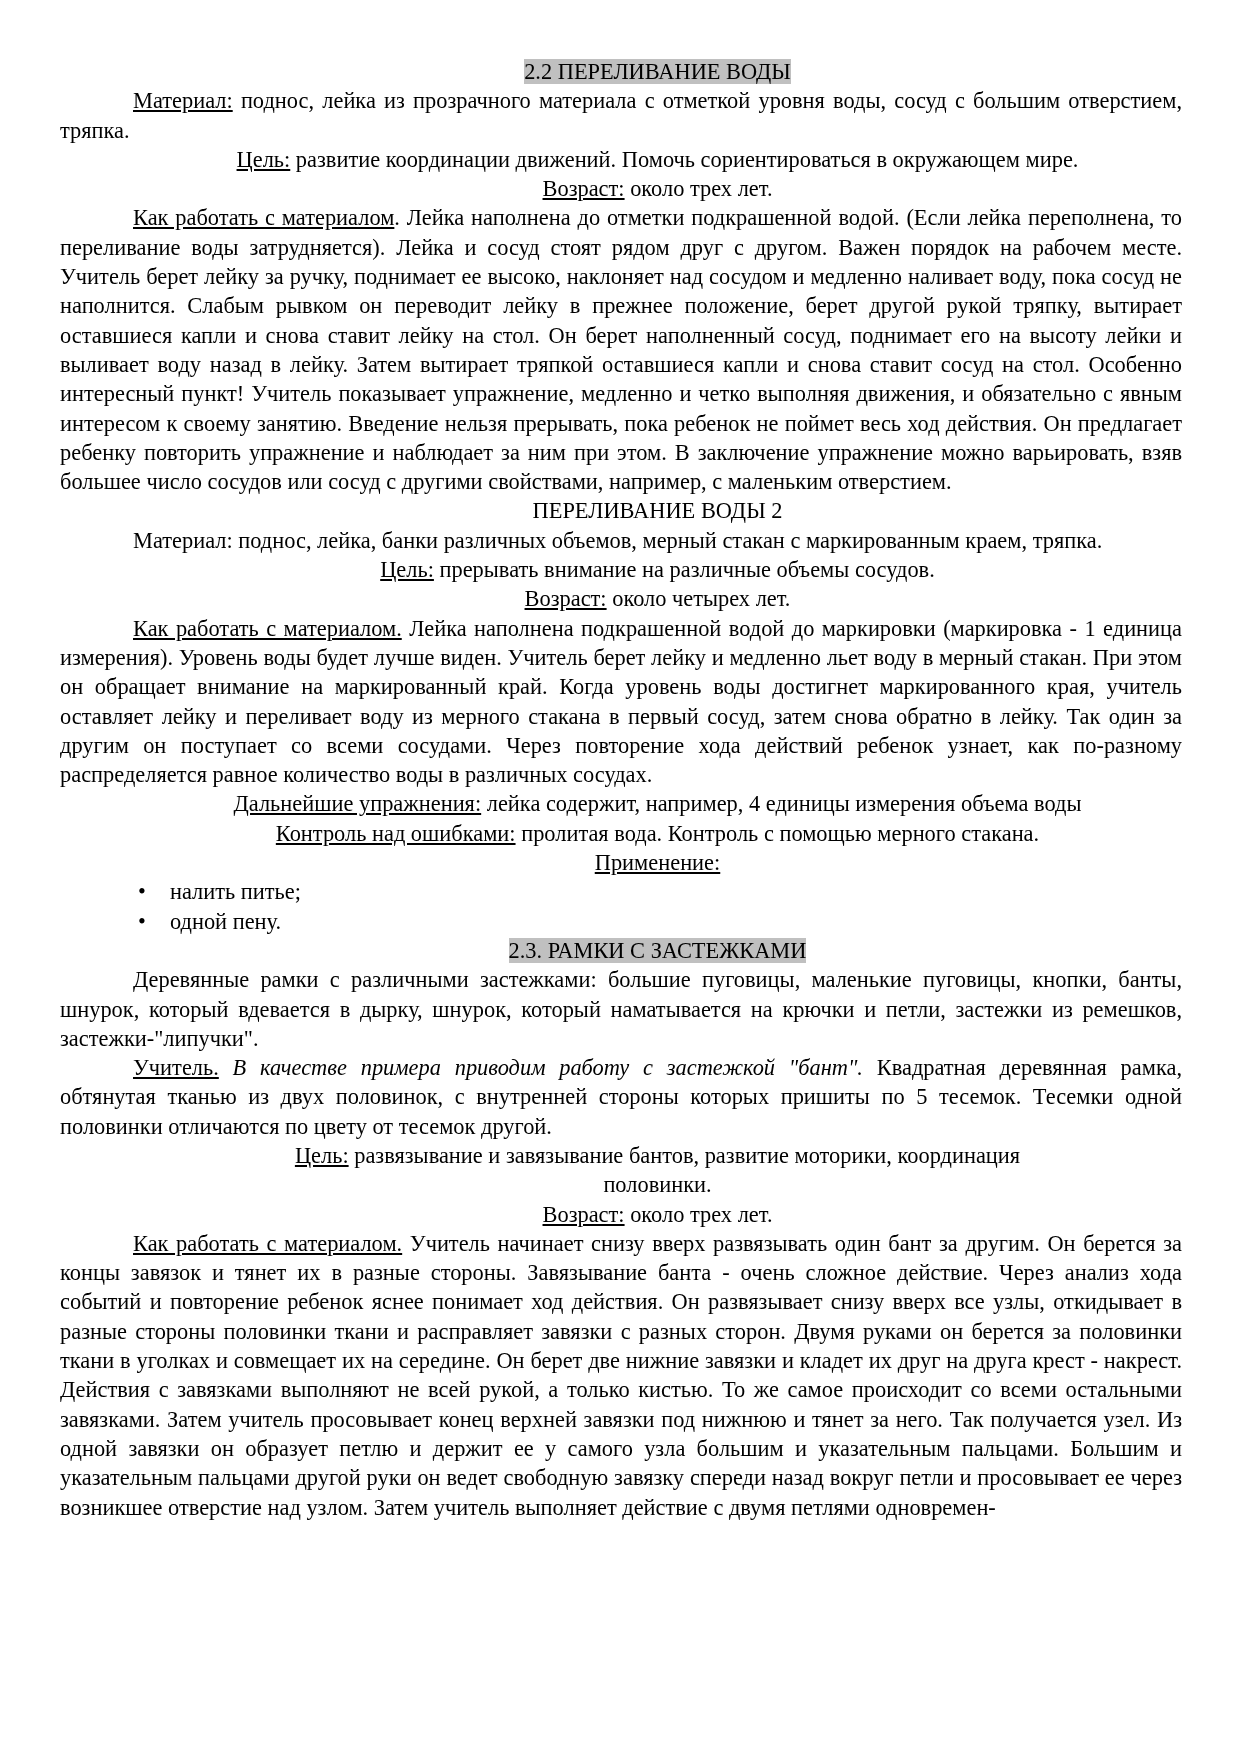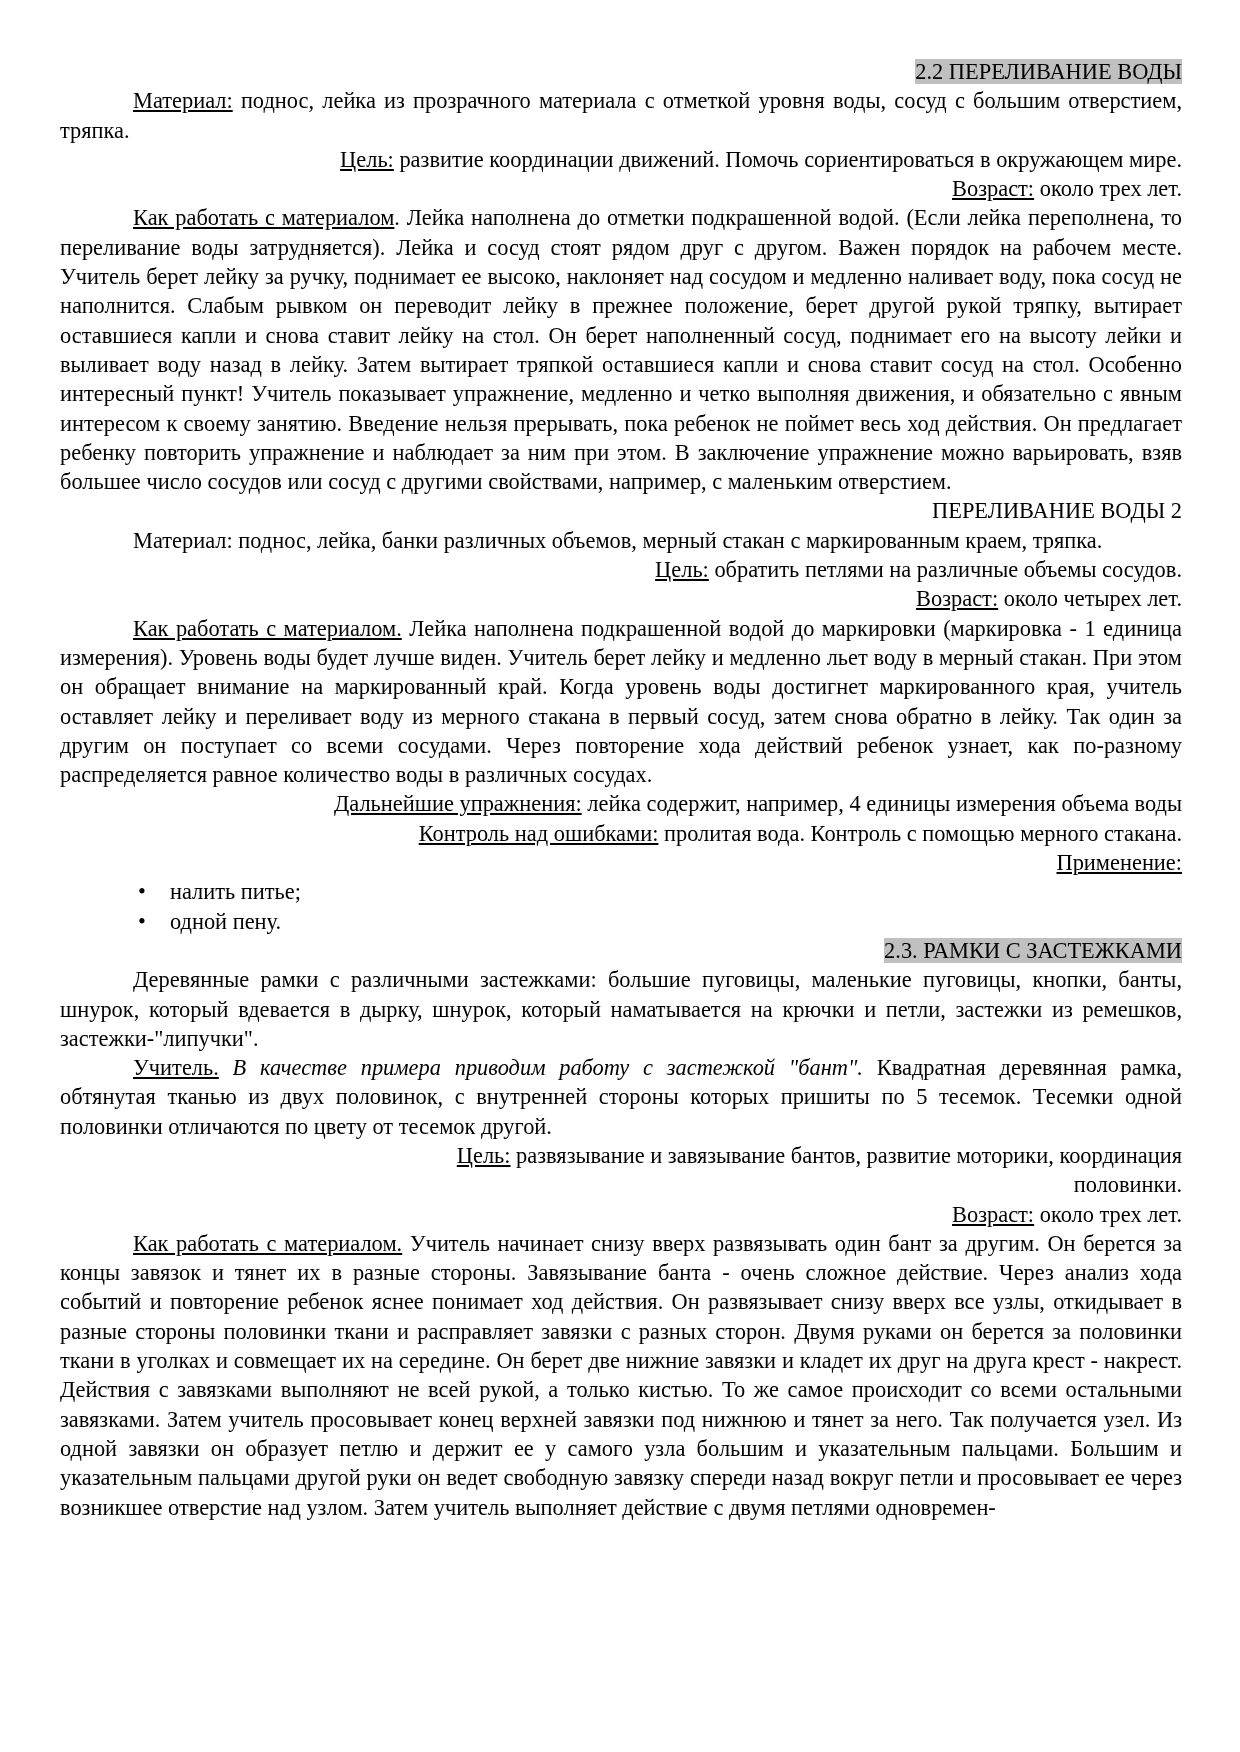--- a/index.html
+++ b/index.html
@@ -2,22 +2,22 @@
 <html><head>
 <meta charset="utf-8">
 <style>
   html, body { margin: 0; padding: 0; background: #ffffff; }
   body { width: 1240px; height: 1752px; position: relative; overflow: hidden;
          font-family: "Liberation Serif", "DejaVu Serif", serif; color: #000; }
   .page { position: absolute; left: 60px; top: 57px; width: 1122px;
           font-size: 22.4px; line-height: 29.3px; }
   p { margin: 0; text-align: justify; }
   .ind { text-indent: 73px; }
-  .noj { text-align: right; }
-  .blk { margin-left: 73px; text-align: right; }
+  .noj { text-align: center; }
+  .blk { margin-left: 73px; text-align: center; }
   .hl { background: #c0c0c0; }
   u { text-underline-offset: 2px; }
   i { font-style: italic; font-family: Liberation Serif, serif; }
   ul { list-style: none; margin: 0; padding: 0 0 0 78px; }
   li { position: relative; padding-left: 32px; }
   li .bullet { position: absolute; left: 0; top: 0; }
 </style>
 </head>
 <body>
 
@@ -30,21 +30,21 @@
   <p class="ind noj"><u>Цель:</u><span> развитие координации движений. Помочь сориентироваться в окружающем мире.</span></p>
 
   <p class="ind noj"><u>Возраст:</u><span> около трех лет.</span></p>
 
   <p class="ind"><u>Как работать с материалом</u><span>. Лейка наполнена до отметки подкрашенной водой. (Если лейка переполнена, то переливание воды затрудняется). Лейка и сосуд стоят рядом друг с другом. Важен порядок на рабочем месте. Учитель берет лейку за ручку, поднимает ее высоко, наклоняет над сосудом и медленно наливает воду, пока сосуд не наполнится. Слабым рывком он переводит лейку в прежнее положение, берет другой рукой тряпку, вытирает оставшиеся капли и снова ставит лейку на стол. Он берет наполненный сосуд, поднимает его на высоту лейки и выливает воду назад в лейку. Затем вытирает тряпкой оставшиеся капли и снова ставит сосуд на стол. Особенно интересный пункт! Учитель показывает упражнение, медленно и четко выполняя движения, и обязательно с явным интересом к своему занятию. Введение нельзя прерывать, пока ребенок не поймет весь ход действия. Он предлагает ребенку повторить упражнение и наблюдает за ним при этом. В заключение упражнение можно варьировать, взяв большее число сосудов или сосуд с другими свойствами, например, с маленьким отверстием.</span></p>
 
   <p class="ind noj">ПЕРЕЛИВАНИЕ ВОДЫ 2</p>
 
   <p class="ind">Материал: поднос, лейка, банки различных объемов, мерный стакан с маркированным краем, тряпка.</p>
 
-  <p class="ind noj"><u>Цель:</u><span> обратить петлями на различные объемы сосудов.</span></p>
+  <p class="ind noj"><u>Цель:</u><span> прерывать внимание на различные объемы сосудов.</span></p>
 
   <p class="ind noj"><u>Возраст:</u><span> около четырех лет.</span></p>
 
   <p class="ind"><u>Как работать с материалом.</u><span> Лейка наполнена подкрашенной водой до маркировки (маркировка - 1 единица измерения). Уровень воды будет лучше виден. Учитель берет лейку и медленно льет воду в мерный стакан. При этом он обращает внимание на маркированный край. Когда уровень воды достигнет маркированного края, учитель оставляет лейку и переливает воду из мерного стакана в первый сосуд, затем снова обратно в лейку. Так один за другим он поступает со всеми сосудами. Через повторение хода действий ребенок узнает, как по-разному распределяется равное количество воды в различных сосудах.</span></p>
 
   <p class="blk"><u>Дальнейшие упражнения:</u><span> лейка содержит, например, 4 единицы измерения объема воды</span></p>
 
   <p class="blk"><u>Контроль над ошибками:</u><span> пролитая вода. Контроль с помощью мерного стакана.</span></p>
 
   <p class="blk"><u>Применение:</u></p>

